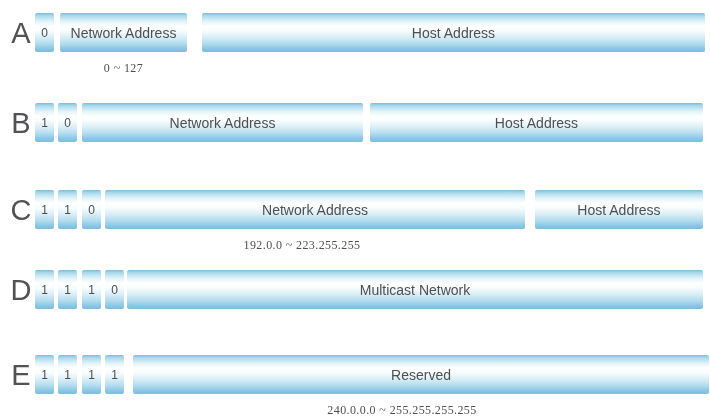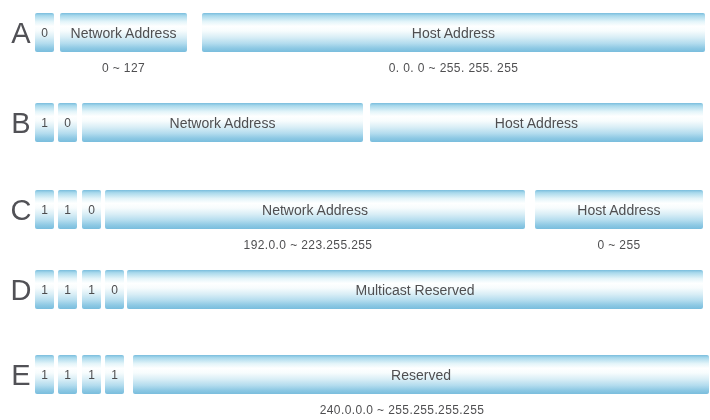--- a/index.html
+++ b/index.html
@@ -63,38 +63,38 @@
   }
   .caption {
     position: absolute;
     top: 48px;
     height: 15px;
     text-align: center;
     font-size: 12px;
     letter-spacing: 0.4px;
     color: #4f4f51;
     white-space: nowrap;
+    font-family: Liberation Serif, serif;
   }
 </style>
 </head>
 <body>
 
 <div class="diagram">
 
   <div class="row" style="top:13px">
     <span class="row-letter">A</span>
     <span class="bitbox" style="left:35px">0</span>
     <div class="seg" style="left:60px;width:127px">
       <span class="seg-label">Network Address</span>
     </div>
     <div class="seg" style="left:202px;width:503px">
       <span class="seg-label">Host Address</span>
     </div>
     <div class="caption" style="left:60px;width:127px">0 ~ 127</div>
-    <div class="caption" style="left:202px;width:503px">0. 0. 0 ~ 255. 255. 255</div>
   </div>
 
   <div class="row" style="top:103px">
     <span class="row-letter">B</span>
     <span class="bitbox" style="left:35px">1</span>
     <span class="bitbox" style="left:58px">0</span>
     <div class="seg" style="left:82px;width:281px">
       <span class="seg-label">Network Address</span>
     </div>
     <div class="seg" style="left:370px;width:333px">
@@ -106,32 +106,31 @@
     <span class="row-letter">C</span>
     <span class="bitbox" style="left:35px">1</span>
     <span class="bitbox" style="left:58px">1</span>
     <span class="bitbox" style="left:82px">0</span>
     <div class="seg" style="left:105px;width:420px">
       <span class="seg-label">Network Address</span>
     </div>
     <div class="seg" style="left:535px;width:168px">
       <span class="seg-label">Host Address</span>
     </div>
-    <div class="caption" style="left:98px;width:420px">192.0.0 ~ 223.255.255</div>
-    <div class="caption" style="left:535px;width:168px">0 ~ 255</div>
+    <div class="caption" style="left:92px;width:420px">192.0.0 ~ 223.255.255</div>
   </div>
 
   <div class="row" style="top:270px">
     <span class="row-letter">D</span>
     <span class="bitbox" style="left:35px">1</span>
     <span class="bitbox" style="left:58px">1</span>
     <span class="bitbox" style="left:82px">1</span>
     <span class="bitbox" style="left:105px">0</span>
     <div class="seg" style="left:127px;width:576px">
-      <span class="seg-label">Multicast Reserved</span>
+      <span class="seg-label">Multicast Network</span>
     </div>
   </div>
 
   <div class="row" style="top:355px">
     <span class="row-letter">E</span>
     <span class="bitbox" style="left:35px">1</span>
     <span class="bitbox" style="left:58px">1</span>
     <span class="bitbox" style="left:82px">1</span>
     <span class="bitbox" style="left:105px">1</span>
     <div class="seg" style="left:133px;width:576px">

